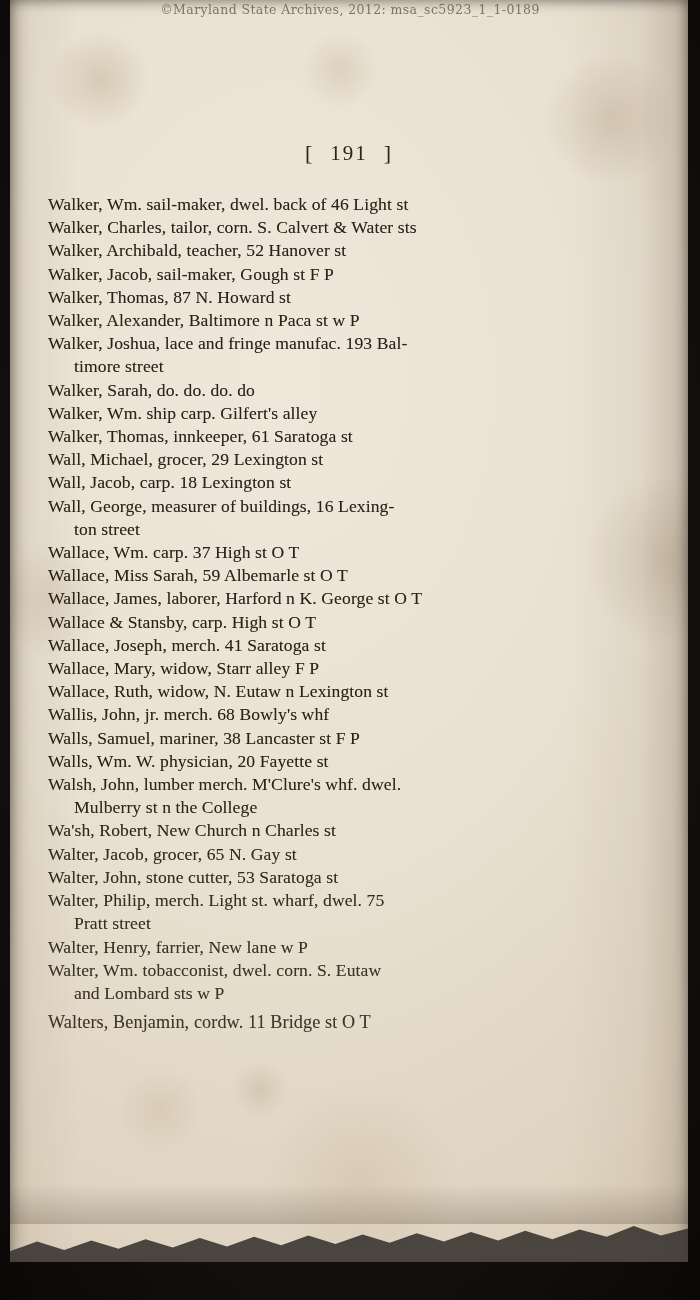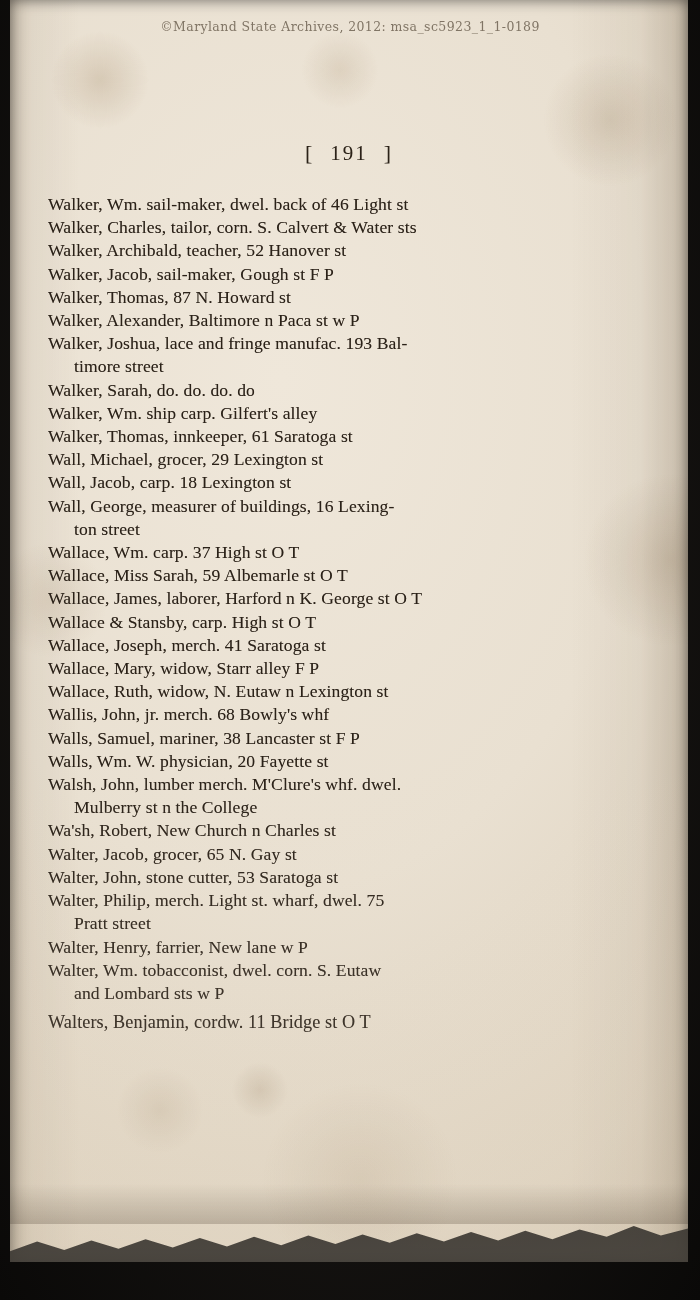--- a/index.html
+++ b/index.html
@@ -109,21 +109,20 @@
     top: 2px;
     width: 700px;
     text-align: center;
     font-family: "DejaVu Serif", serif;
     font-size: 12.5px;
     letter-spacing: 0.4px;
     color: #6e6252;
     opacity: 0.85;
     z-index: 6;
     white-space: nowrap;
-    margin-top: 17px;
   }
 
   
   #pagenum {
     position: absolute;
     left: 0;
     top: 140px;
     width: 678px;
     text-align: center;
     font-family: "Liberation Serif", serif;

